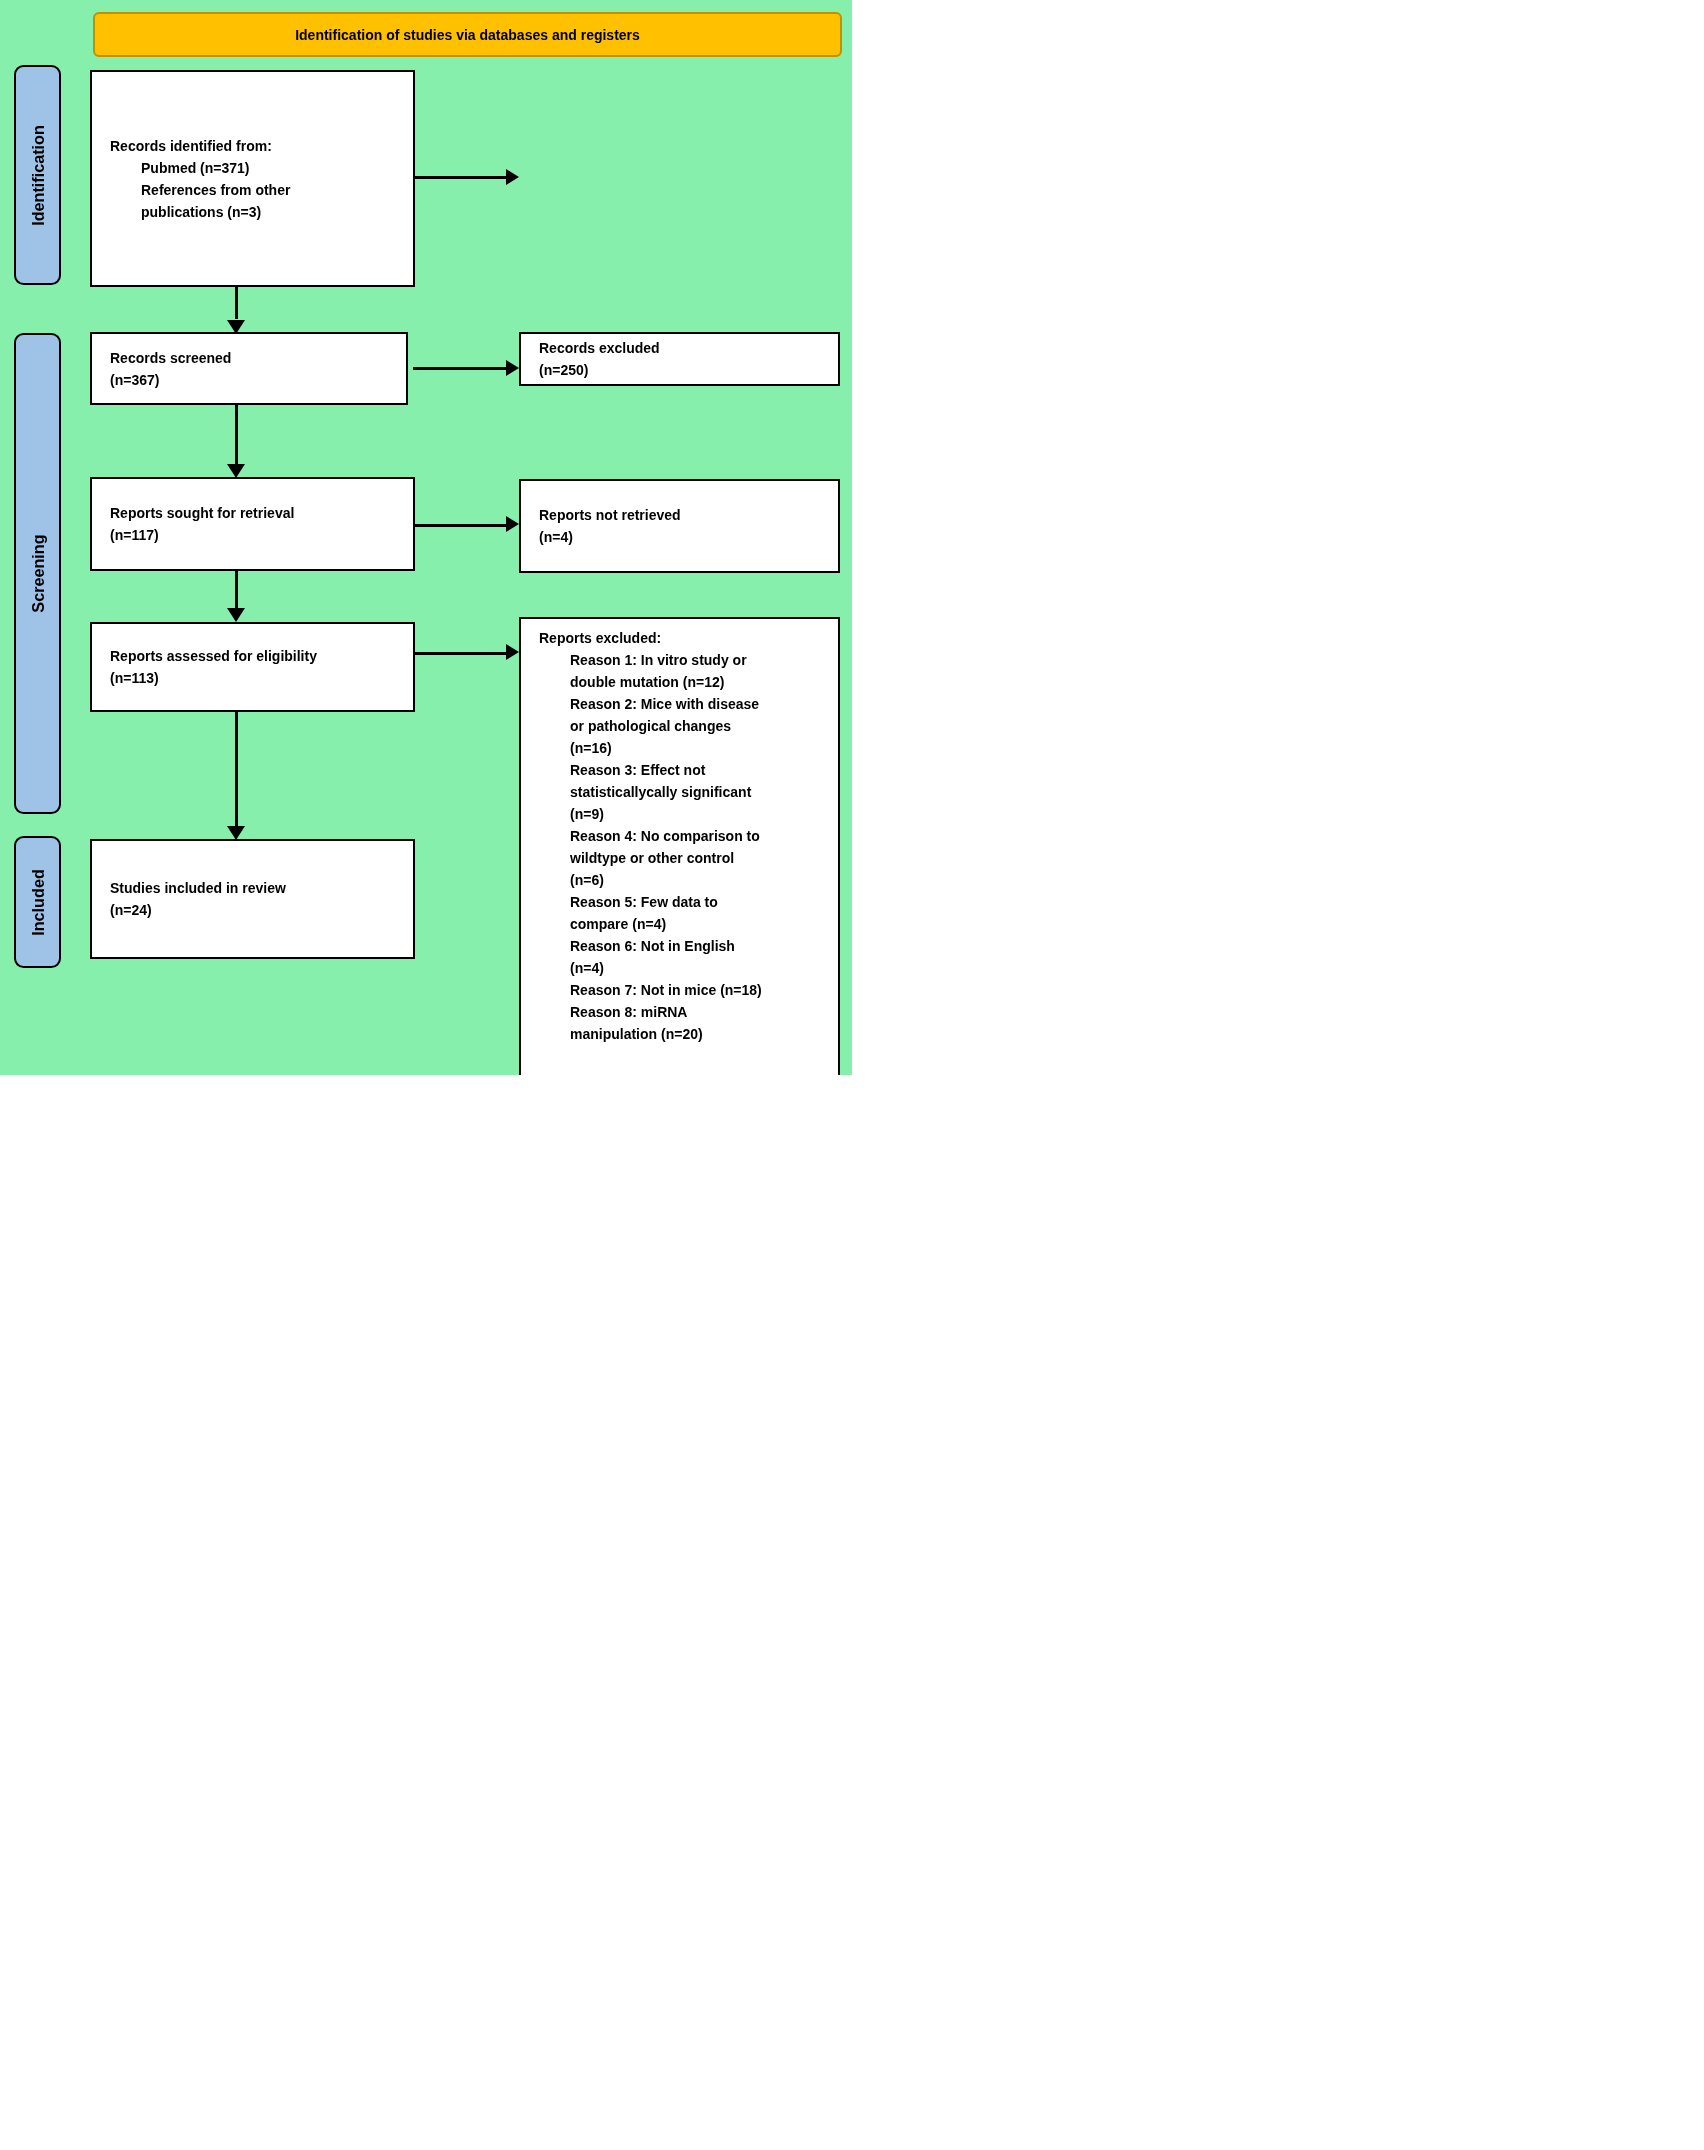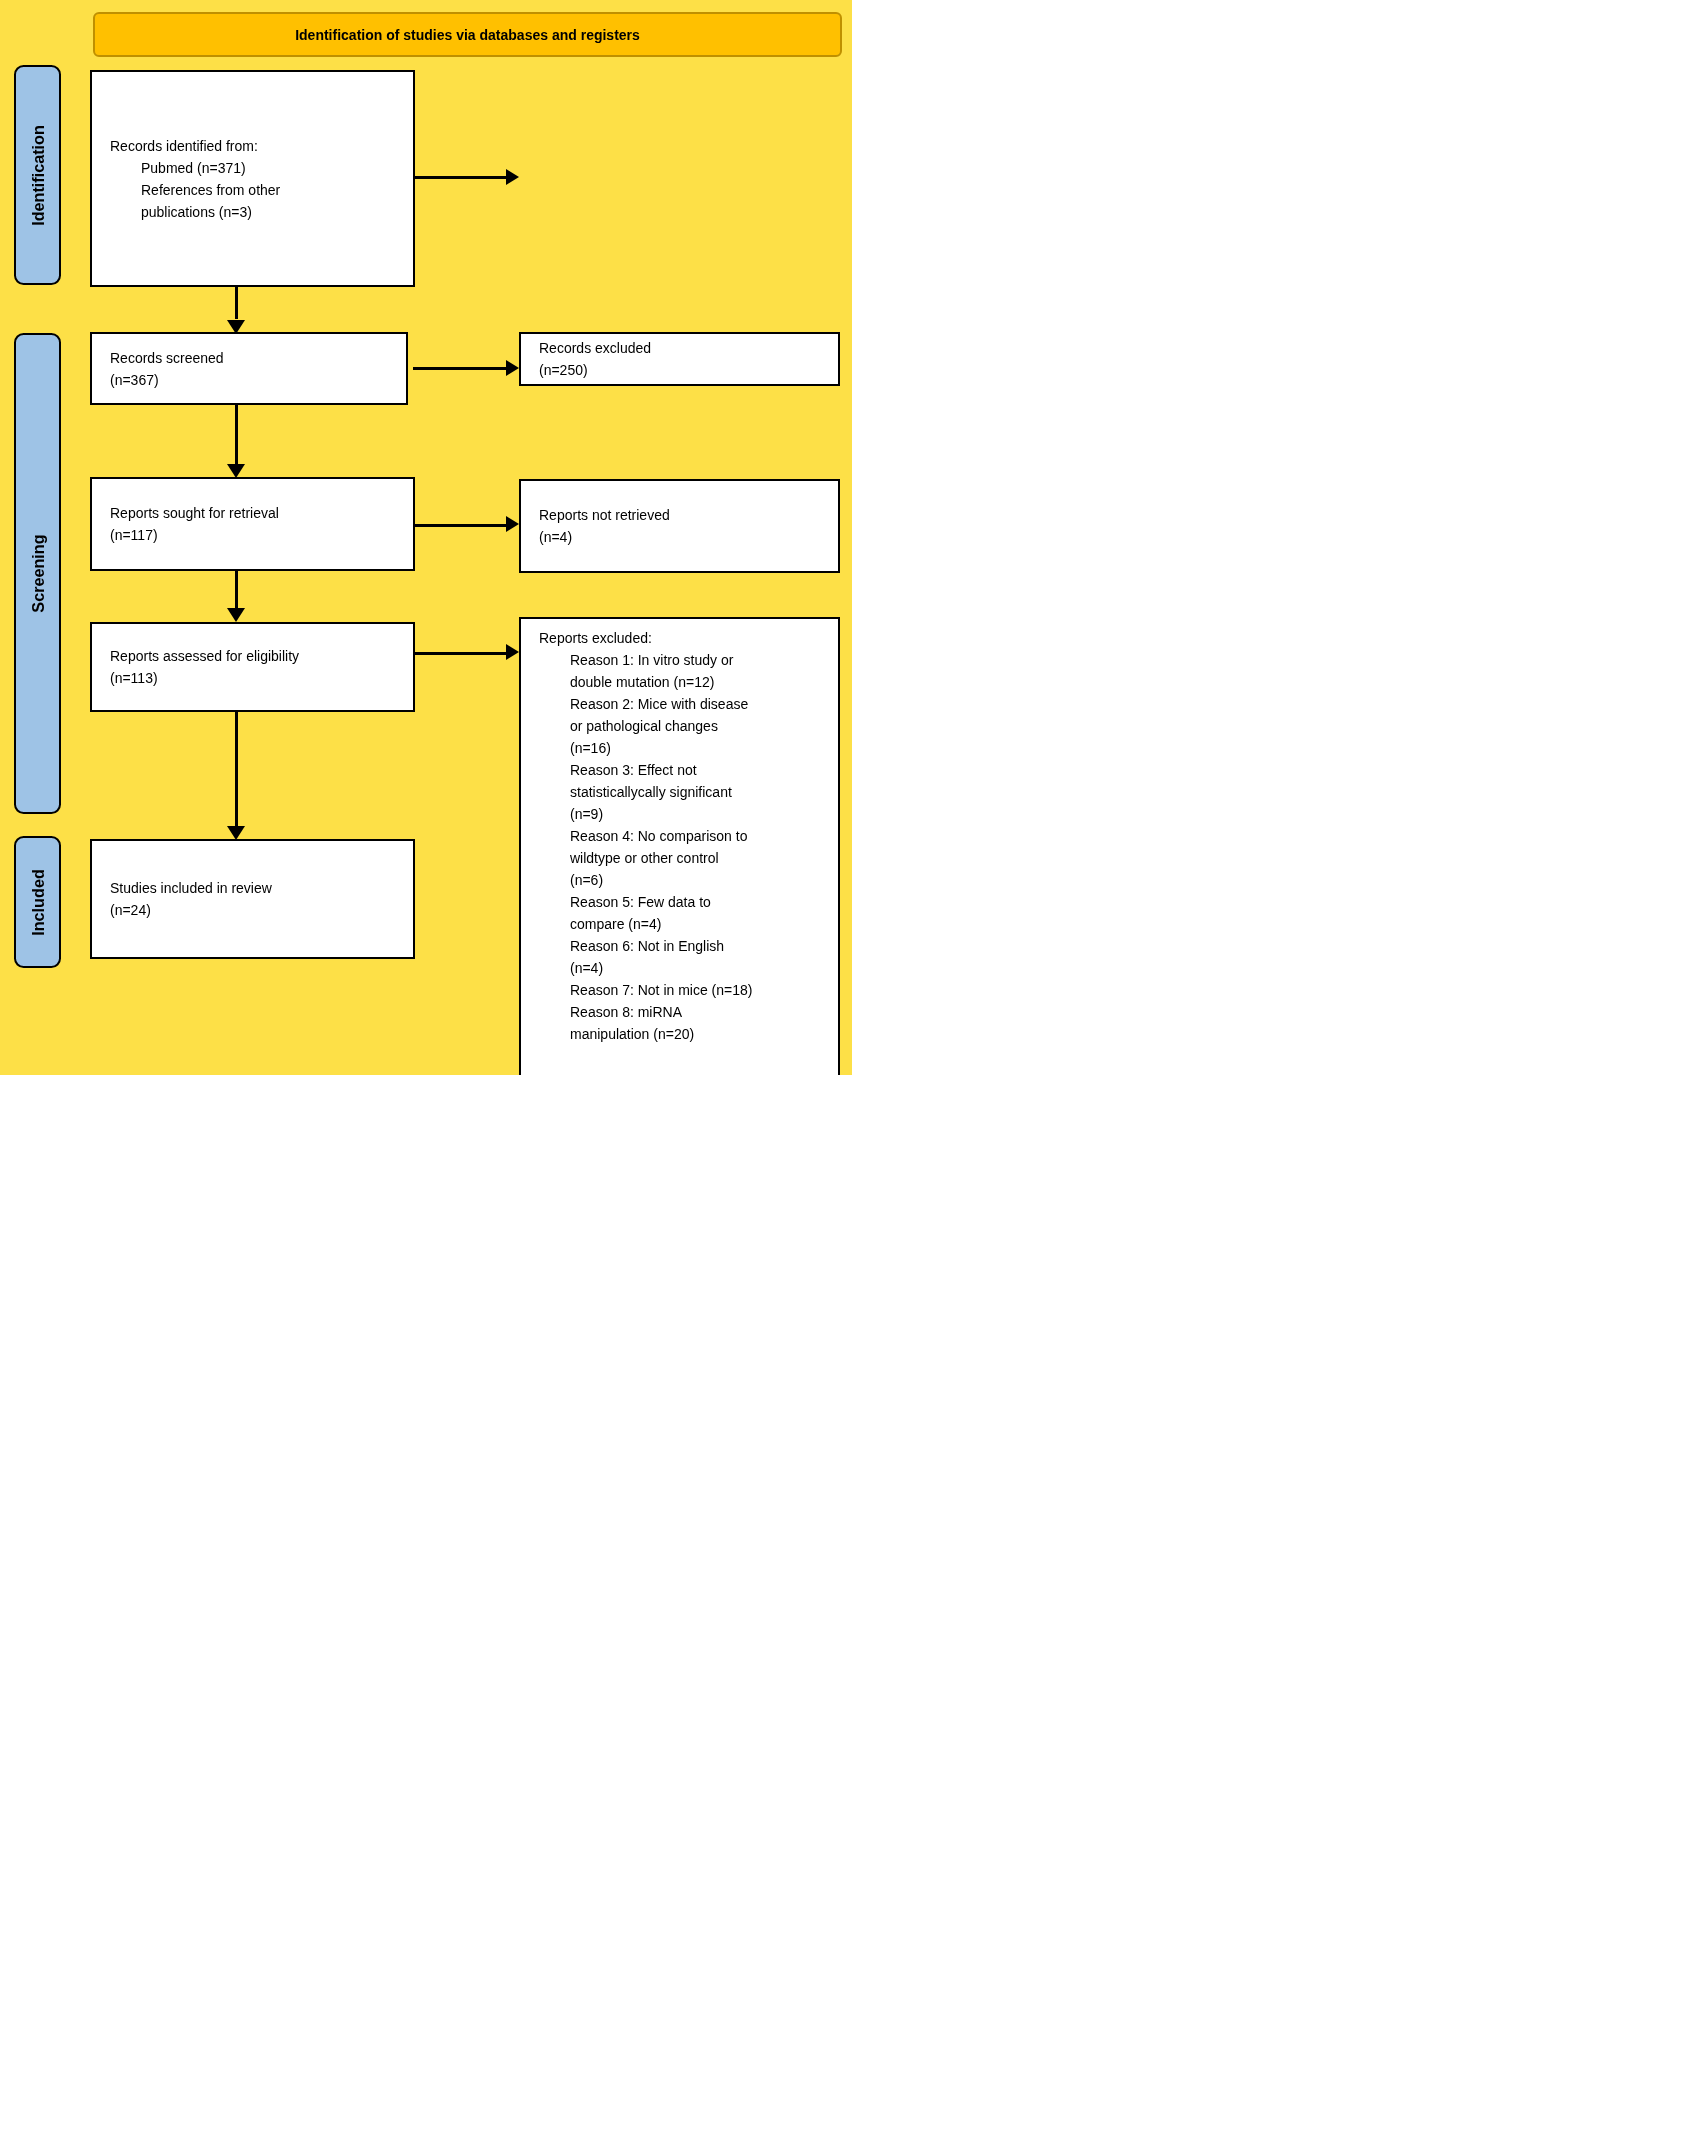--- a/index.html
+++ b/index.html
@@ -1,18 +1,18 @@
 <!DOCTYPE html>
 <html style="--banner-fill: #FFC000; --banner-border: #BF9000; --stage-fill: #9EC3E6;font-size:9.6px"><head>
 <meta charset="utf-8">
 <style>
   html, body { margin:0; padding:0; background:#ffffff; }
   .canvas {
     position:relative; width:852px; height:1075px;
-    background:#fde047; color:#000;
+    background:#86efac; color:#000;
     font-family:"Liberation Sans", sans-serif;
   }
   .banner {
     position:absolute; left:93px; top:12px; width:749px; height:45px;
     background:var(--banner-fill,#FFC000);
     border:2.4px solid var(--banner-border,#BF9000);
     border-radius:6px; box-sizing:border-box;
     display:flex; align-items:center; justify-content:center;
     font-weight:bold; font-size:14px;
   }
@@ -25,20 +25,21 @@
   .stage .vtext {
     transform:rotate(-90deg); white-space:nowrap;
     font-weight:bold; font-size:16.2px;
   }
   .fbox {
     position:absolute; background:#fff;
     border:2.4px solid #000; box-sizing:border-box;
     display:flex; flex-direction:column; justify-content:center;
     font-size:14px; line-height:22px;
     padding:6px 6px 6px 18px;
+    font-weight:bold;
   }
   .fbox.top-align { justify-content:flex-start; padding-top:8.4px; }
   .fbox .line.ind { margin-left:31px; }
   .fbox .italic { font-style:italic; }
   .shaft-h { position:absolute; height:3px; background:#000; }
   .shaft-v { position:absolute; width:3px; background:#000; }
   .head-right {
     position:absolute; width:0; height:0;
     border-top:8.4px solid transparent; border-bottom:8.4px solid transparent;
     border-left:13.2px solid #000;

